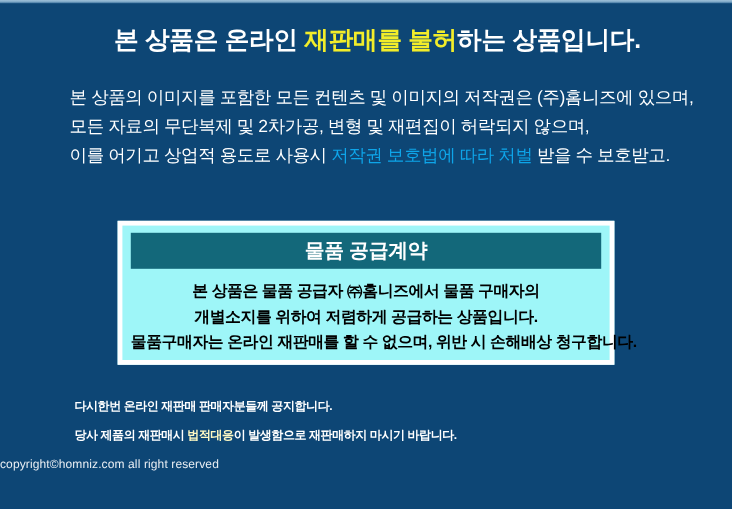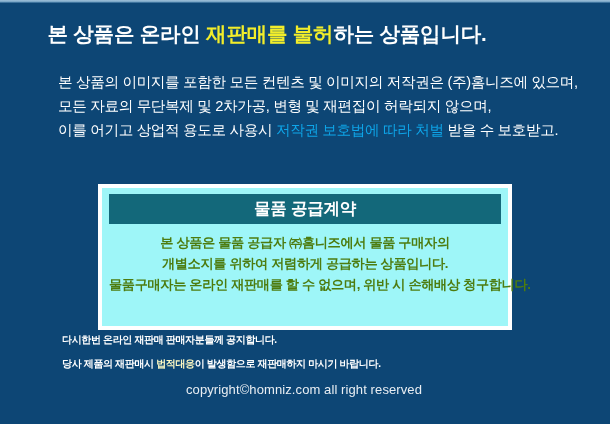--- a/index.html
+++ b/index.html
@@ -31,21 +31,21 @@
     height: 3px;
     background: linear-gradient(to bottom, #9fc0d8 0%, #7ba7c6 55%, #1b5585 100%);
   }
 
   
   #headline {
     position: absolute;
     top: 20px;
     left: 0;
     width: 534px;
-    text-align: center;
+    text-align: right;
     font-size: 20.5px;
     font-weight: bold;
     line-height: 28px;
     color: #ffffff;
     letter-spacing: -0.2px;
     white-space: nowrap;
   }
   .hl-yellow { color: #f2ed2a; }
 
   
@@ -62,21 +62,21 @@
   }
   #body-copy .line { white-space: nowrap; }
   .hl-violet { color: #0ea5e9; text-align: right; }
 
   
   #contract-card {
     position: absolute;
     left: 98px;
     top: 184px;
     width: 414px;
-    height: 146px;
+    height: 120px;
     box-sizing: border-box;
     background: #9ef6f8;
     border: 4px solid #ffffff;
     padding: 6px 7px 7px 7px;
   }
   #contract-title-bar {
     height: 30px;
     background: #13687a;
     display: flex;
     align-items: center;
@@ -88,21 +88,21 @@
     color: #ffffff;
     letter-spacing: -0.2px;
     white-space: nowrap;
   }
   #contract-body {
     margin-top: 8px;
     text-align: center;
     font-size: 13.2px;
     font-weight: bold;
     line-height: 21px;
-    color: #4d7c0f;
+    color: #000000;
     letter-spacing: -0.35px;
   }
   #contract-body .line { white-space: nowrap; }
 
   
   #closing-notice {
     position: absolute;
     top: 328px;
     left: 62px;
     width: 500px;
@@ -114,22 +114,22 @@
   }
   #closing-notice .line { white-space: nowrap; }
   .hl-green { color: #fef9c3; }
 
   
   #copyright {
     position: absolute;
     top: 382px;
     left: 0;
     width: 608px;
-    text-align: center;
-    font-size: 13px;
+    text-align: left;
+    font-size: 10px;
     font-weight: normal;
     color: #e9eef3;
     letter-spacing: 0.1px;
   }
 </style>
 </head>
 <body>
 
 <div id="notice-page">
 

